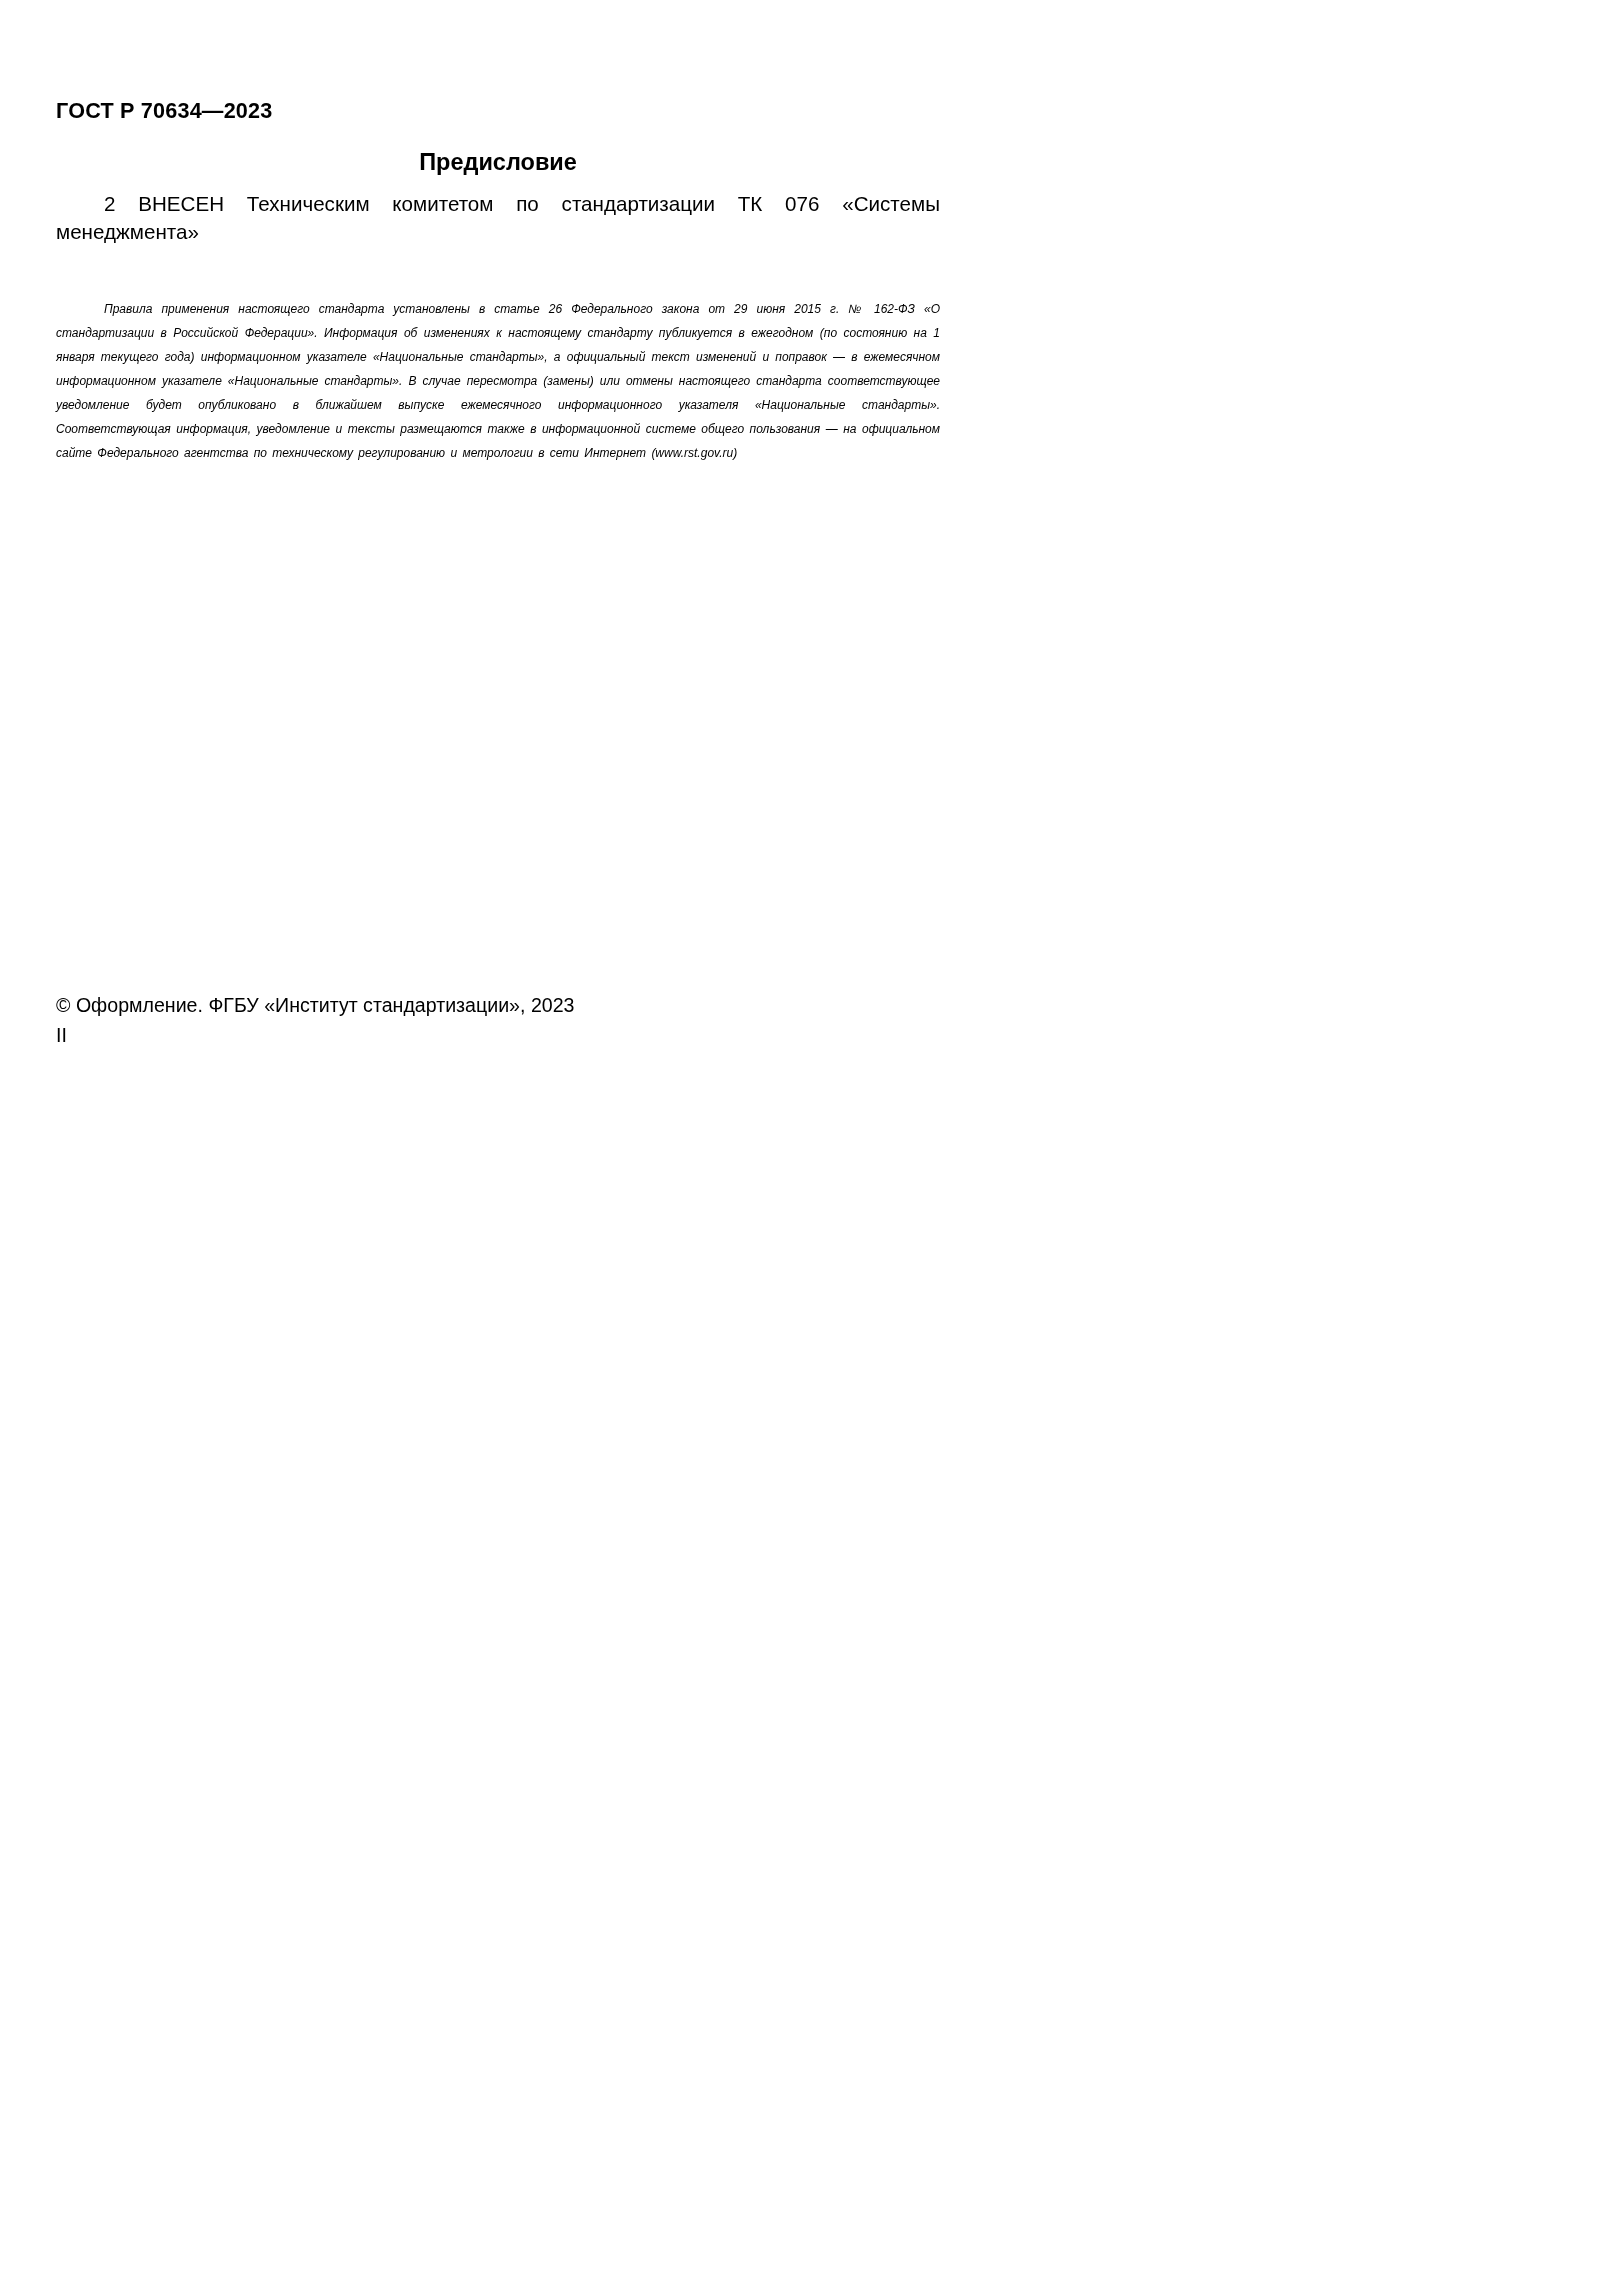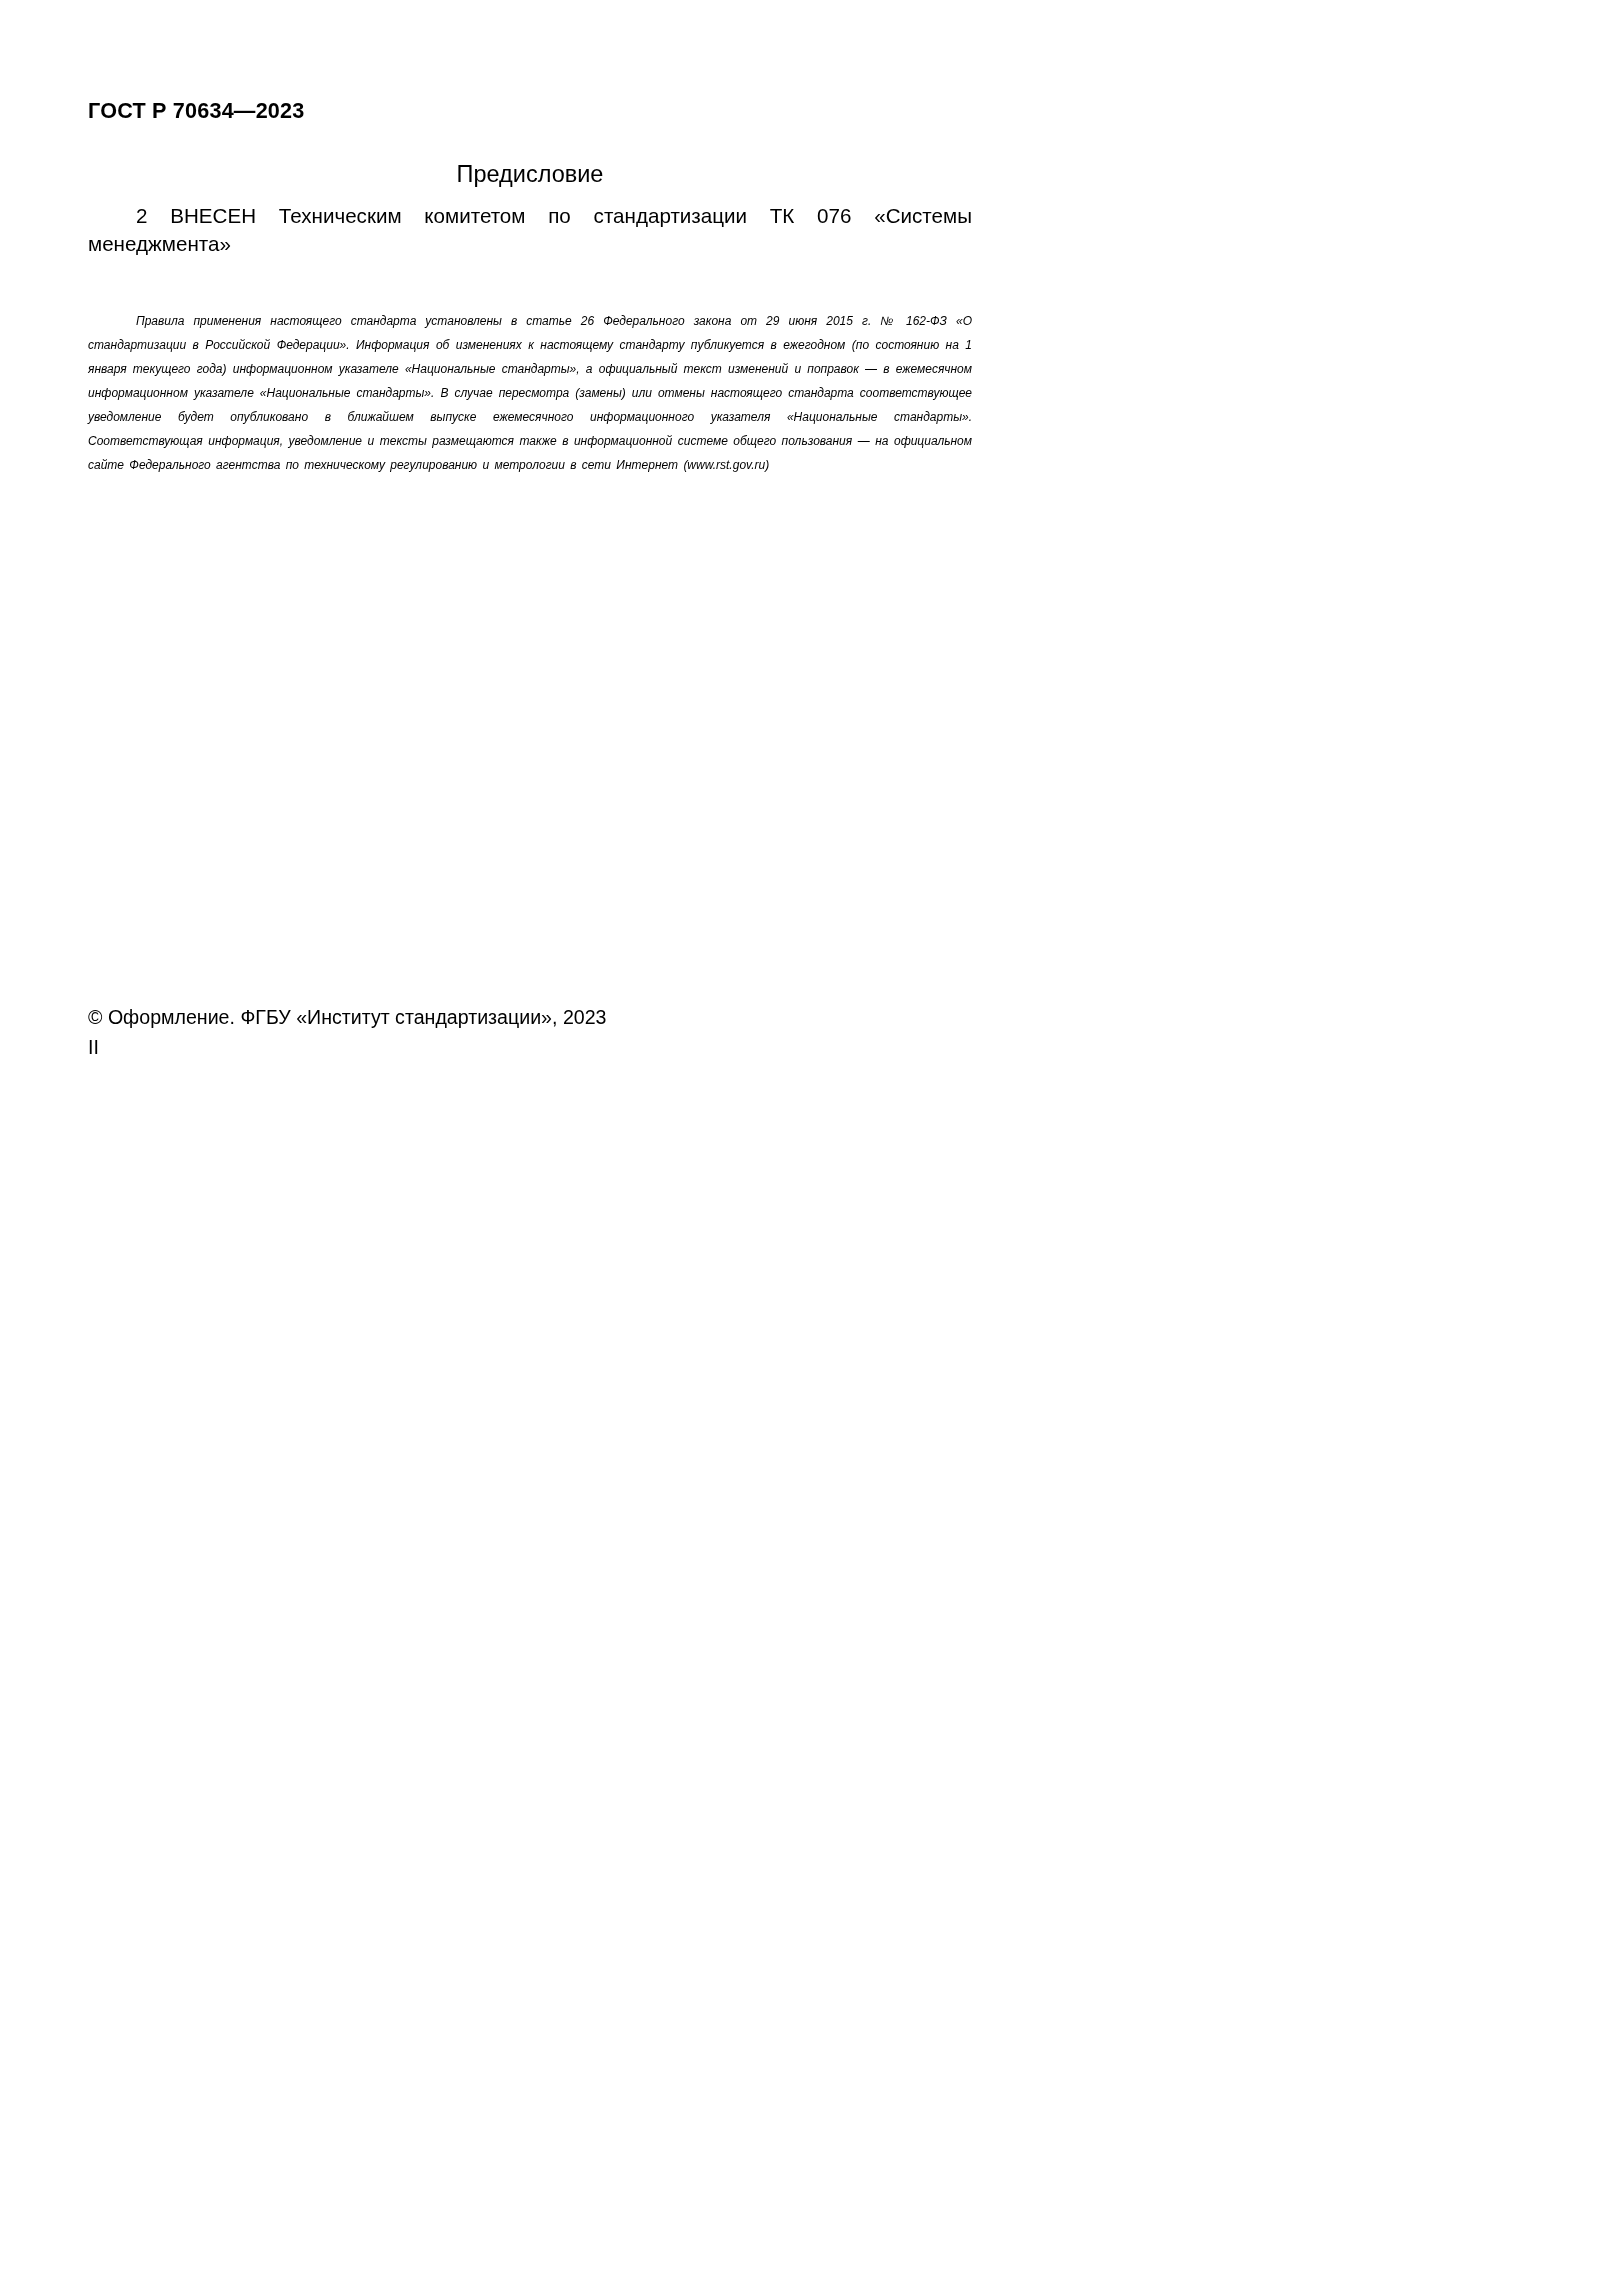--- a/index.html
+++ b/index.html
@@ -8,35 +8,35 @@
     width: 1621px;
     height: 2293px;
     color: #000000;
     font-family: "Liberation Sans", sans-serif;
     overflow: hidden;
   }
   .page {
     position: relative;
     width: 1621px;
     height: 2293px;
-    padding: 98px 0 0 88px;
+    padding: 98px 0 0 56px;
   }
   .column {
     width: 884px;
   }
   .doc-header {
     font-weight: bold;
     font-size: 21.6px;
     letter-spacing: 0.2px;
   }
   .doc-title {
-    font-weight: normal;
+    font-weight: bold;
     font-size: 23.5px;
     text-align: center;
-    margin-top: 37px;
+    margin-top: 25px;
   }
   .foreword {
     margin-top: 13.7px;
   }
   .foreword p {
     font-size: 20.6px;
     line-height: 28px;
     text-align: justify;
     text-indent: 48px;
     margin-top: 13.7px;

